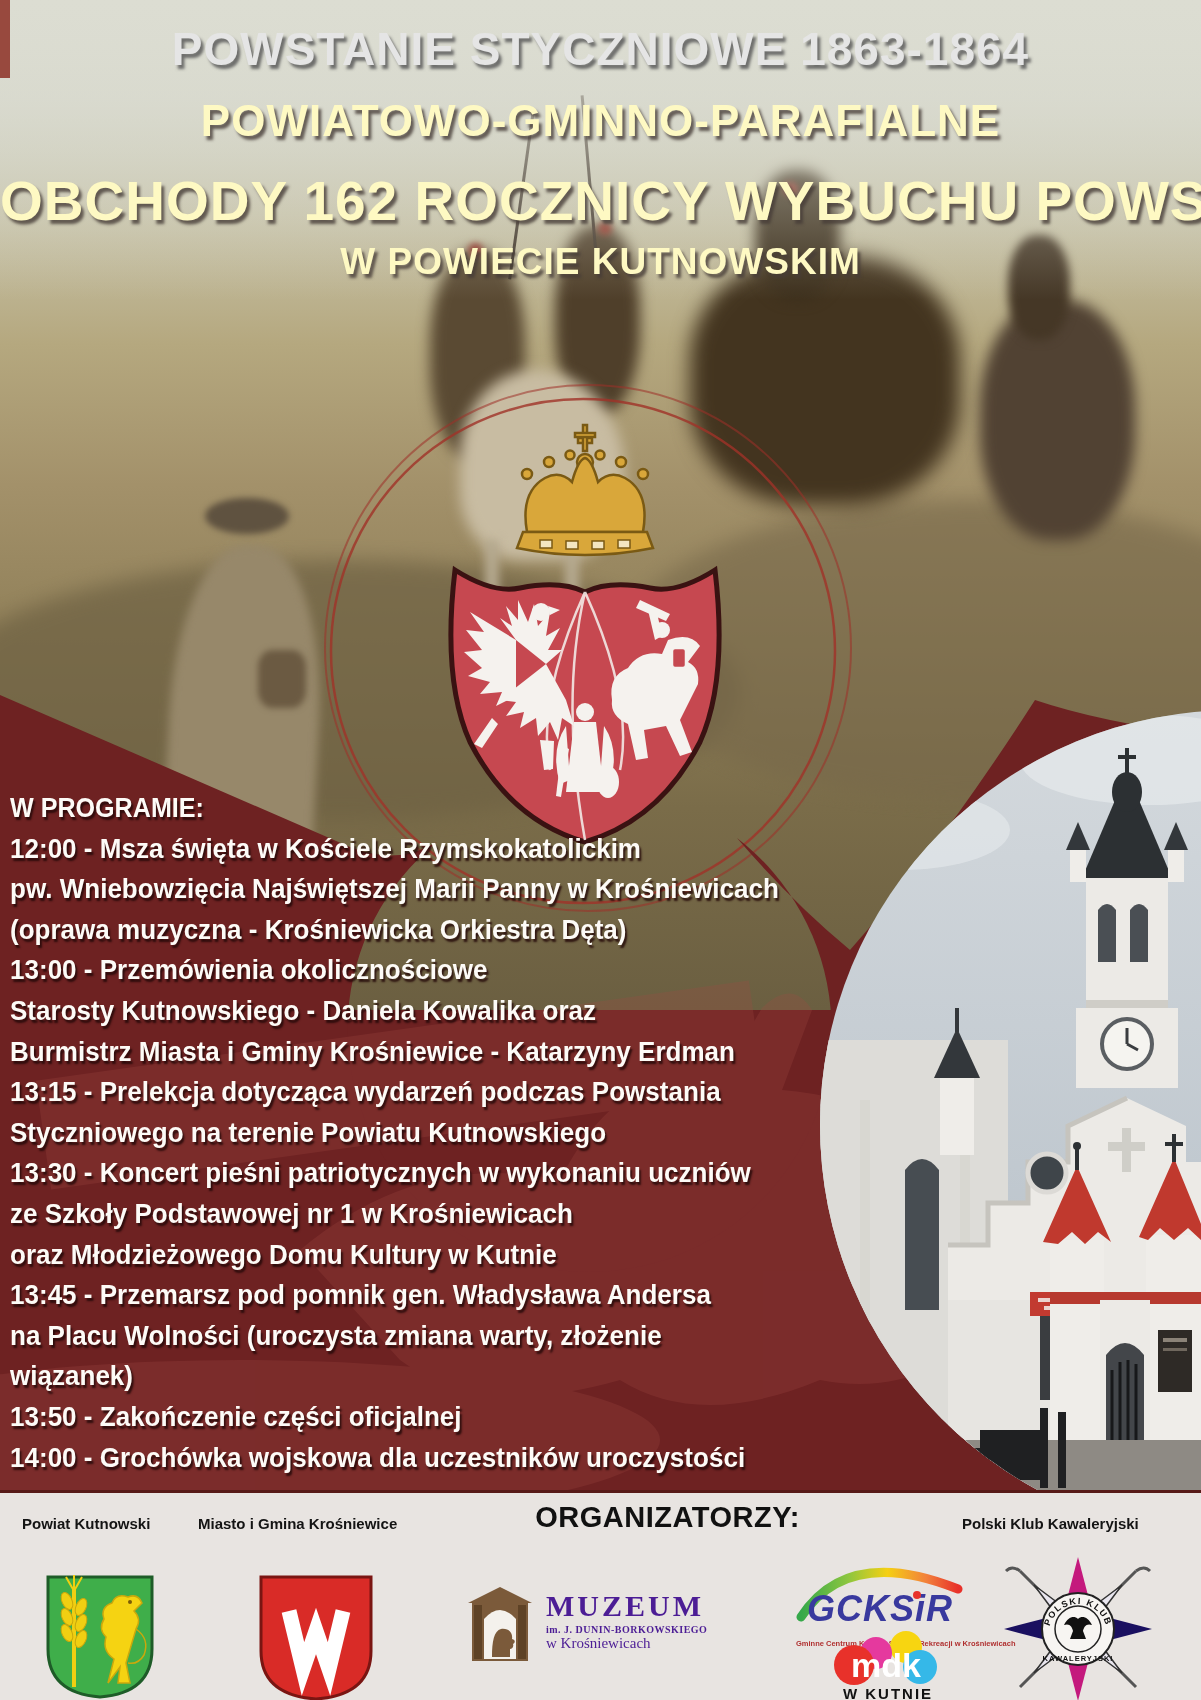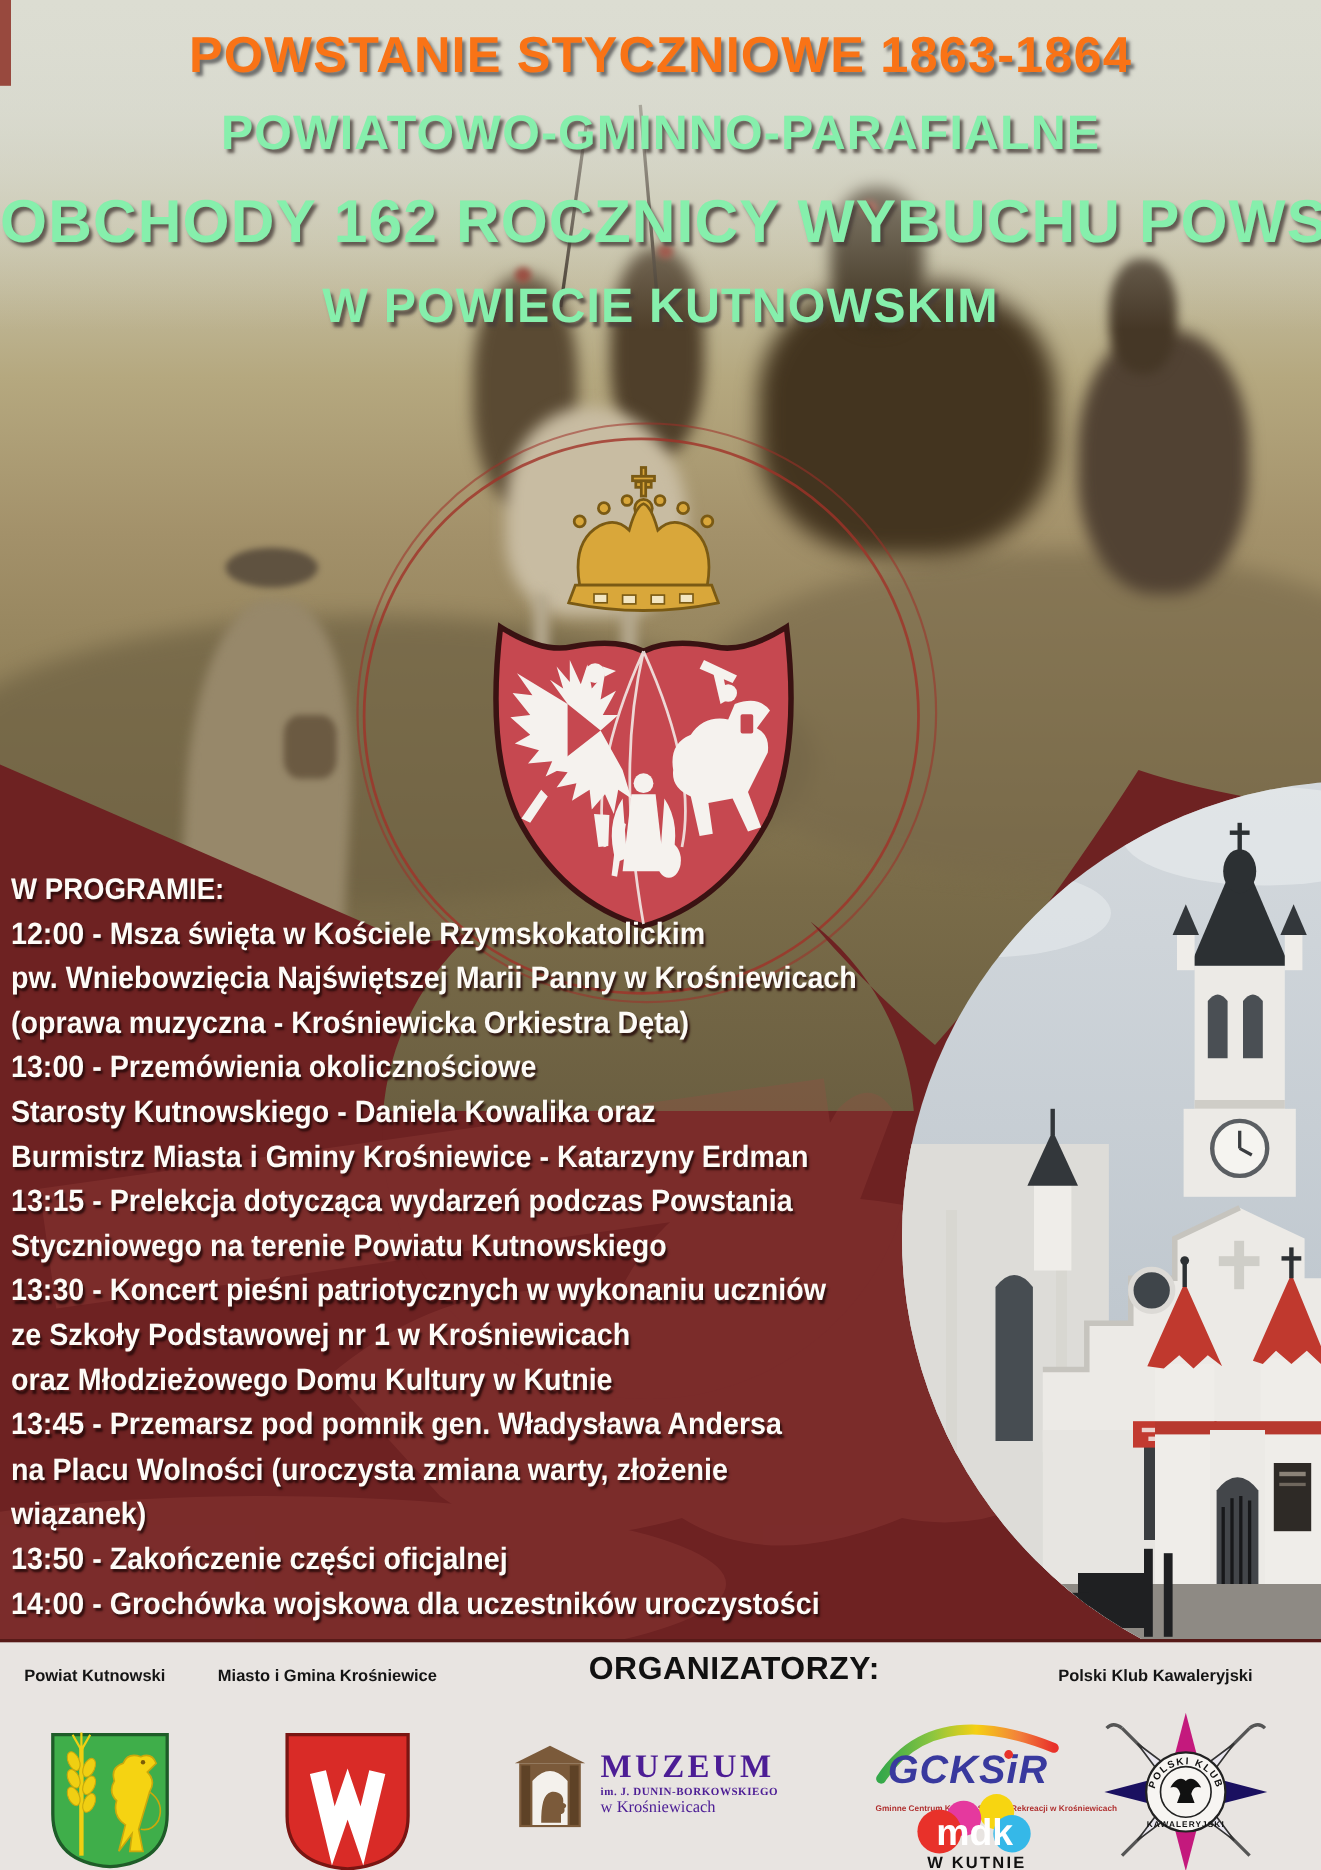--- a/index.html
+++ b/index.html
@@ -5,22 +5,22 @@
   html,body{margin:0;padding:0;background:#777;}
   .poster{position:relative;width:1201px;height:1700px;margin:0 auto;overflow:hidden;
           background:#6e2222;font-family:"Liberation Sans",sans-serif;}
   
   .painting{position:absolute;left:0;top:0;width:1201px;height:1010px;overflow:hidden;
     background:linear-gradient(#d8d9ce 0%,#d2d3c6 10%,#c6c1a6 22%,#b5a87f 34%,#a3916a 48%,#8f7f58 64%,#7a6c49 80%,#6b5f41 100%);}
   .pf{position:absolute;}
   .blur3{filter:blur(3px);} .blur5{filter:blur(5px);} .blur7{filter:blur(7px);} .blur10{filter:blur(10px);}
   
   .hdr{position:absolute;left:0;width:1201px;text-align:center;font-weight:bold;letter-spacing:1px;
-       color:#86efac;text-shadow:3px 4px 3px rgba(70,60,55,.8);white-space:nowrap;}
-  .hdr-red{color:#f97316;text-shadow:3px 4px 3px rgba(90,90,90,.85);}
+       color:#fef9c3;text-shadow:3px 4px 3px rgba(70,60,55,.8);white-space:nowrap;}
+  .hdr-red{color:#e5e5e5;text-shadow:3px 4px 3px rgba(90,90,90,.85);}
   .hdr-date{font-family:"Liberation Serif",serif;font-style:italic;font-weight:600;letter-spacing:2px;
             text-shadow:2px 3px 3px rgba(60,50,45,.8);}
   
   .program{position:absolute;left:10px;top:788px;transform:scaleX(.93);transform-origin:left top;
            color:#fdfbf7;font-weight:bold;font-size:28px;line-height:40.6px;white-space:nowrap;
            text-shadow:2px 3px 2px rgba(35,8,8,.85);}
   .program .ph{font-size:27px;}
   
   .footer{position:absolute;left:0;top:1490px;width:1201px;height:210px;background:#e8e4e1;
           border-top:3px solid #571a18;z-index:30;}
@@ -213,21 +213,21 @@
           <rect x="1058" y="1412" width="8" height="76"></rect>
         <rect x="980" y="1430" width="60" height="50"></rect>
           <rect x="920" y="1448" width="70" height="40"></rect>
       </g>
     </g>
   </svg>
 
   <div class="hdr hdr-red" style="top:22px;font-size:46px;z-index:10;">POWSTANIE STYCZNIOWE 1863-1864</div>
   <div class="hdr" style="top:96px;font-size:44px;z-index:10;">POWIATOWO-GMINNO-PARAFIALNE</div>
   <div class="hdr" style="top:169px;font-size:55px;z-index:10;">OBCHODY 162 ROCZNICY WYBUCHU POWSTANIA</div>
-  <div class="hdr" style="top:254px;font-size:44px;z-index:10;">W POWIECIE KUTNOWSKIM</div>
+  <div class="hdr" style="top:241px;font-size:37px;z-index:10;">W POWIECIE KUTNOWSKIM</div>
 
   <div class="program" style="z-index:10;">
     <div class="ph">W PROGRAMIE:</div>
     <div>12:00 - Msza święta w Kościele Rzymskokatolickim</div>
     <div>pw. Wniebowzięcia Najświętszej Marii Panny w Krośniewicach</div>
     <div>(oprawa muzyczna - Krośniewicka Orkiestra Dęta)</div>
     <div>13:00 - Przemówienia okolicznościowe</div>
     <div>Starosty Kutnowskiego - Daniela Kowalika oraz</div>
     <div>Burmistrz Miasta i Gminy Krośniewice - Katarzyny Erdman</div>
     <div>13:15 - Prelekcja dotycząca wydarzeń podczas Powstania</div>

